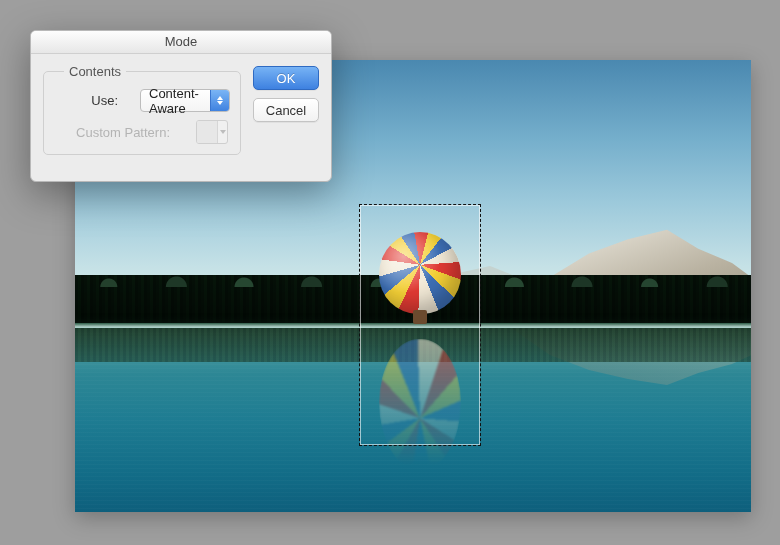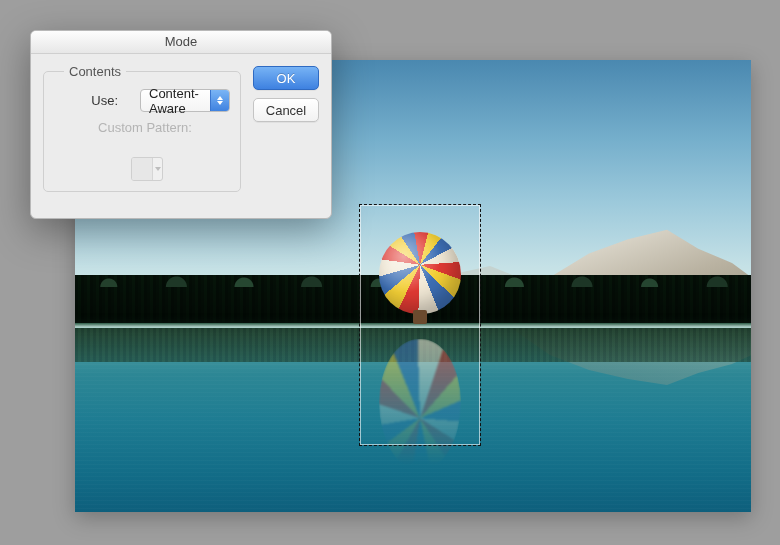--- a/index.html
+++ b/index.html
@@ -243,21 +243,21 @@
     font-size: 13px;
     background: #ececec;
     margin-left: -2px;
   }
   .row {
     display: flex;
     align-items: center;
     margin-bottom: 8px;
     gap: 22px;
   }
-  .row:last-child { margin-bottom: 0; flex-direction: column; }
+  .row:last-child { margin-bottom: 0; }
   .label {
     width: 52px;
     text-align: right;
     color: #333;
     font-size: 13px;
   }
   .label.disabled, .disabled { color: #b4b4b4; }
 
   .select {
     flex: 1;

